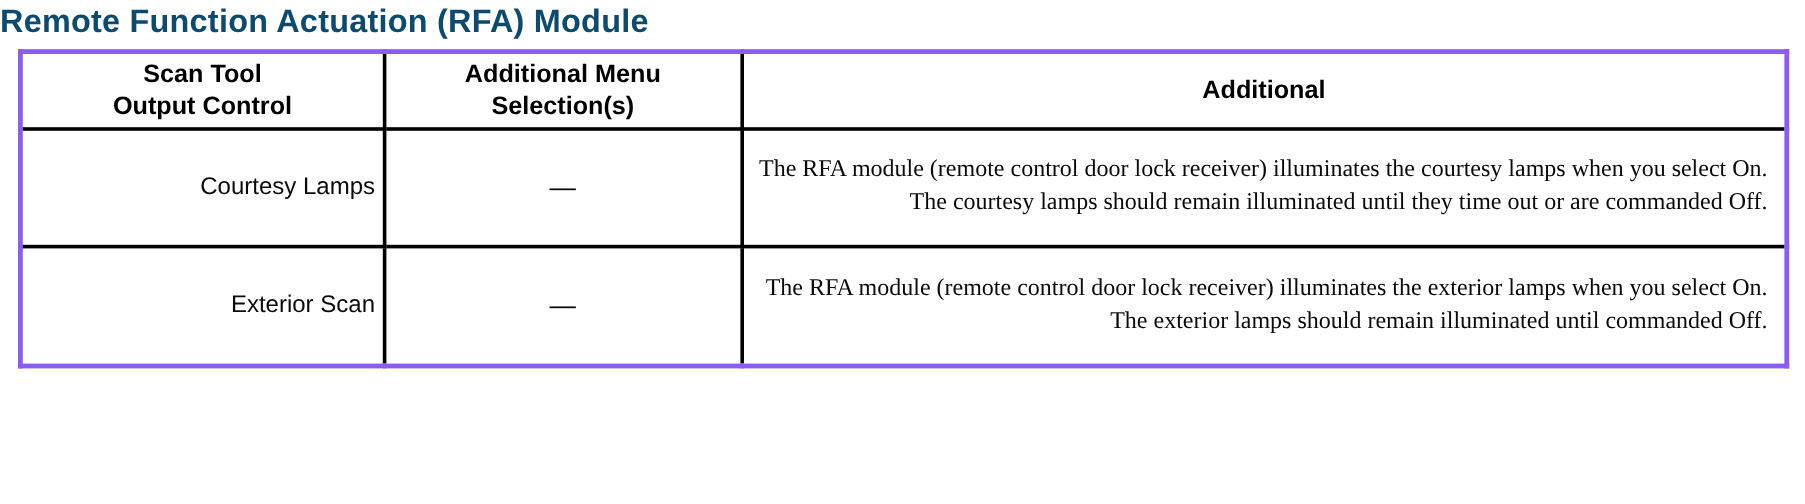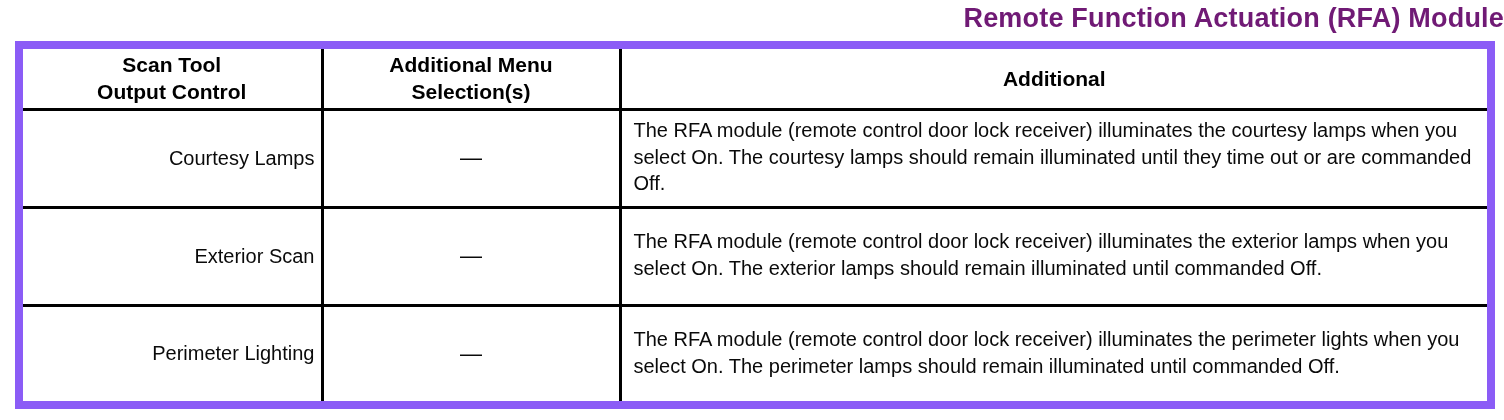--- a/index.html
+++ b/index.html
@@ -12,35 +12,35 @@
     color: #0a0a0a;
     overflow: hidden;
   }
   .page {
     width: 1504px;
     height: 420px;
     position: relative;
   }
   .doc-title {
     width: 100%;
-    text-align: right;
+    text-align: left;
     font-size: 27px;
     font-weight: bold;
     letter-spacing: 0.2px;
     padding-top: 3px;
     margin: 0 0 7px 0;
-    color: #701a75;
+    color: #0c4a6e;
   }
   table.rfa-table {
     border-collapse: collapse;
     table-layout: fixed;
     margin-left: 15px;
     width: 1476px;
     background: #ffffff;
-    border: 8px solid #8b5cf6;
+    border: 4px solid #8b5cf6;
   }
   .rfa-table col.c1 { width: 303px; }
   .rfa-table col.c2 { width: 298px; }
   .rfa-table col.c3 { width: 871px; }
   .rfa-table th,
   .rfa-table td {
     border: 3px solid #000000;
     font-size: 20px;
     color: #0a0a0a;
   }
@@ -62,24 +62,25 @@
     vertical-align: middle;
     padding-left: 25px;
     padding-right: 6px;
   }
   td.cell-menu {
     text-align: center;
     vertical-align: middle;
     font-size: 22px;
   }
   td.cell-desc {
-    text-align: left;
+    text-align: right;
     vertical-align: middle;
     padding: 6px 14px 8px 12px;
     line-height: 1.34;
+    font-family: Liberation Serif, serif;
   }
 </style>
 </head>
 <body>
 
 <div class="page">
 
   <div class="doc-title">Remote Function Actuation (RFA) Module</div>
 
   <table class="rfa-table">
@@ -101,21 +102,16 @@
       <tr>
         <td class="cell-control">Courtesy Lamps</td>
         <td class="cell-menu">—</td>
         <td class="cell-desc">The RFA module (remote control door lock receiver) illuminates the courtesy lamps when you select On. The courtesy lamps should remain illuminated until they time out or are commanded Off.</td>
       </tr>
       <tr>
         <td class="cell-control">Exterior Scan</td>
         <td class="cell-menu">—</td>
         <td class="cell-desc">The RFA module (remote control door lock receiver) illuminates the exterior lamps when you select On. The exterior lamps should remain illuminated until commanded Off.</td>
       </tr>
-      <tr>
-        <td class="cell-control">Perimeter Lighting</td>
-        <td class="cell-menu">—</td>
-        <td class="cell-desc">The RFA module (remote control door lock receiver) illuminates the perimeter lights when you select On. The perimeter lamps should remain illuminated until commanded Off.</td>
-      </tr>
     </tbody>
   </table>
 
 </div>
 
 </body></html>

